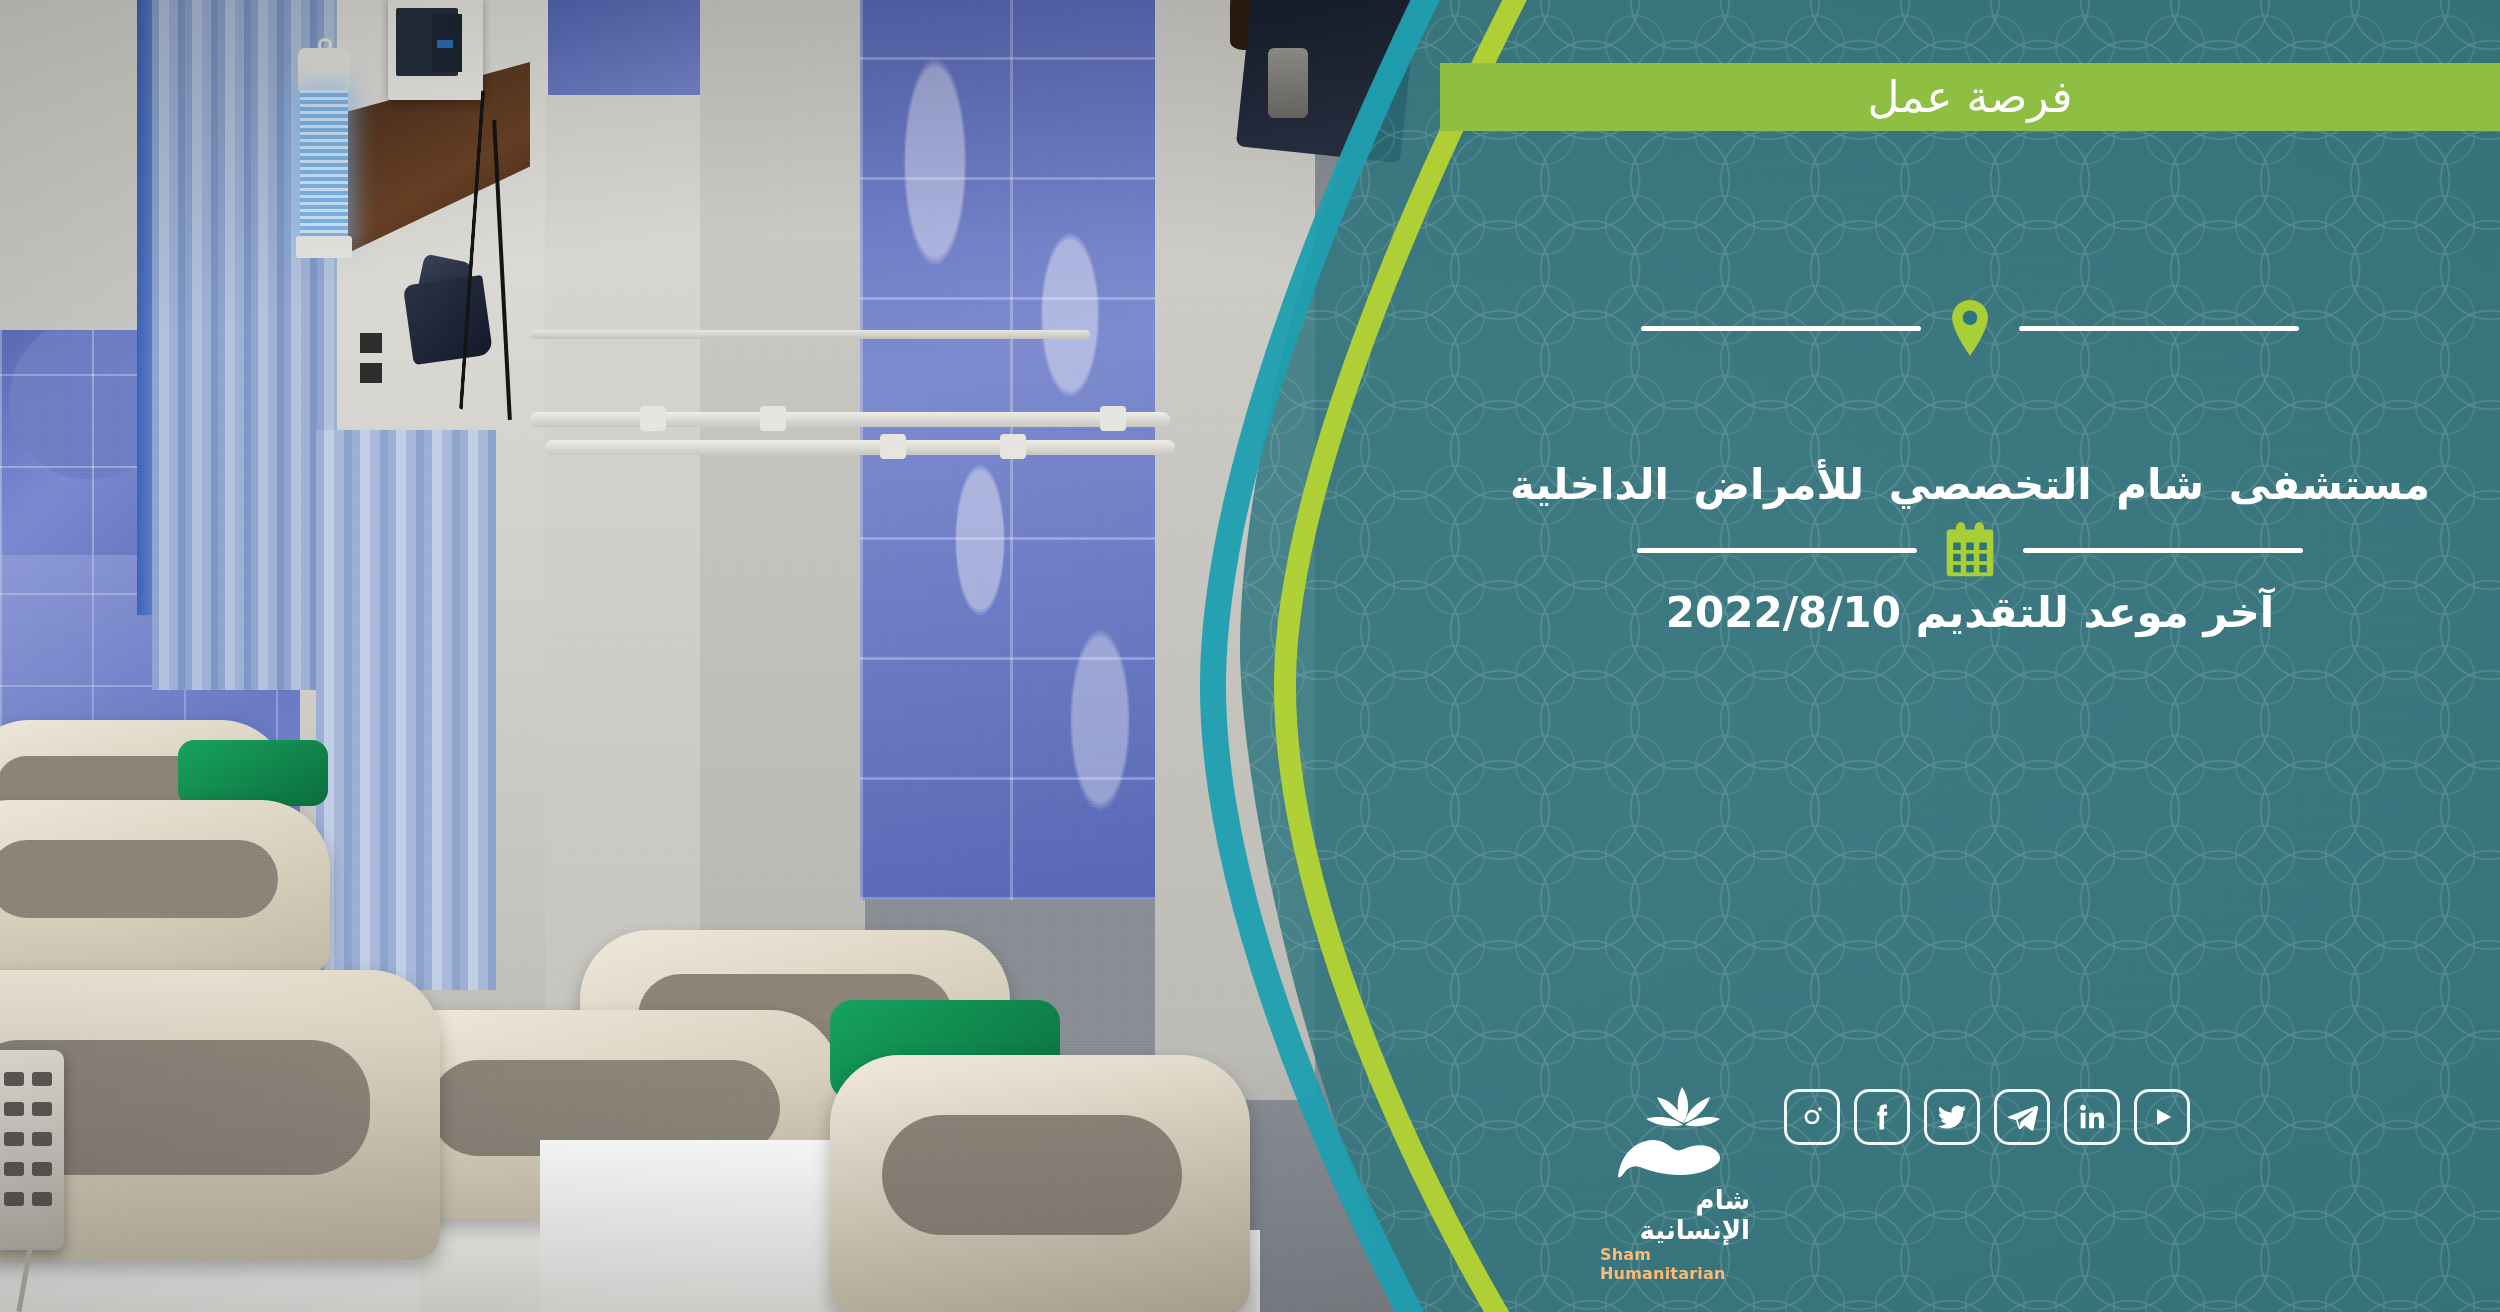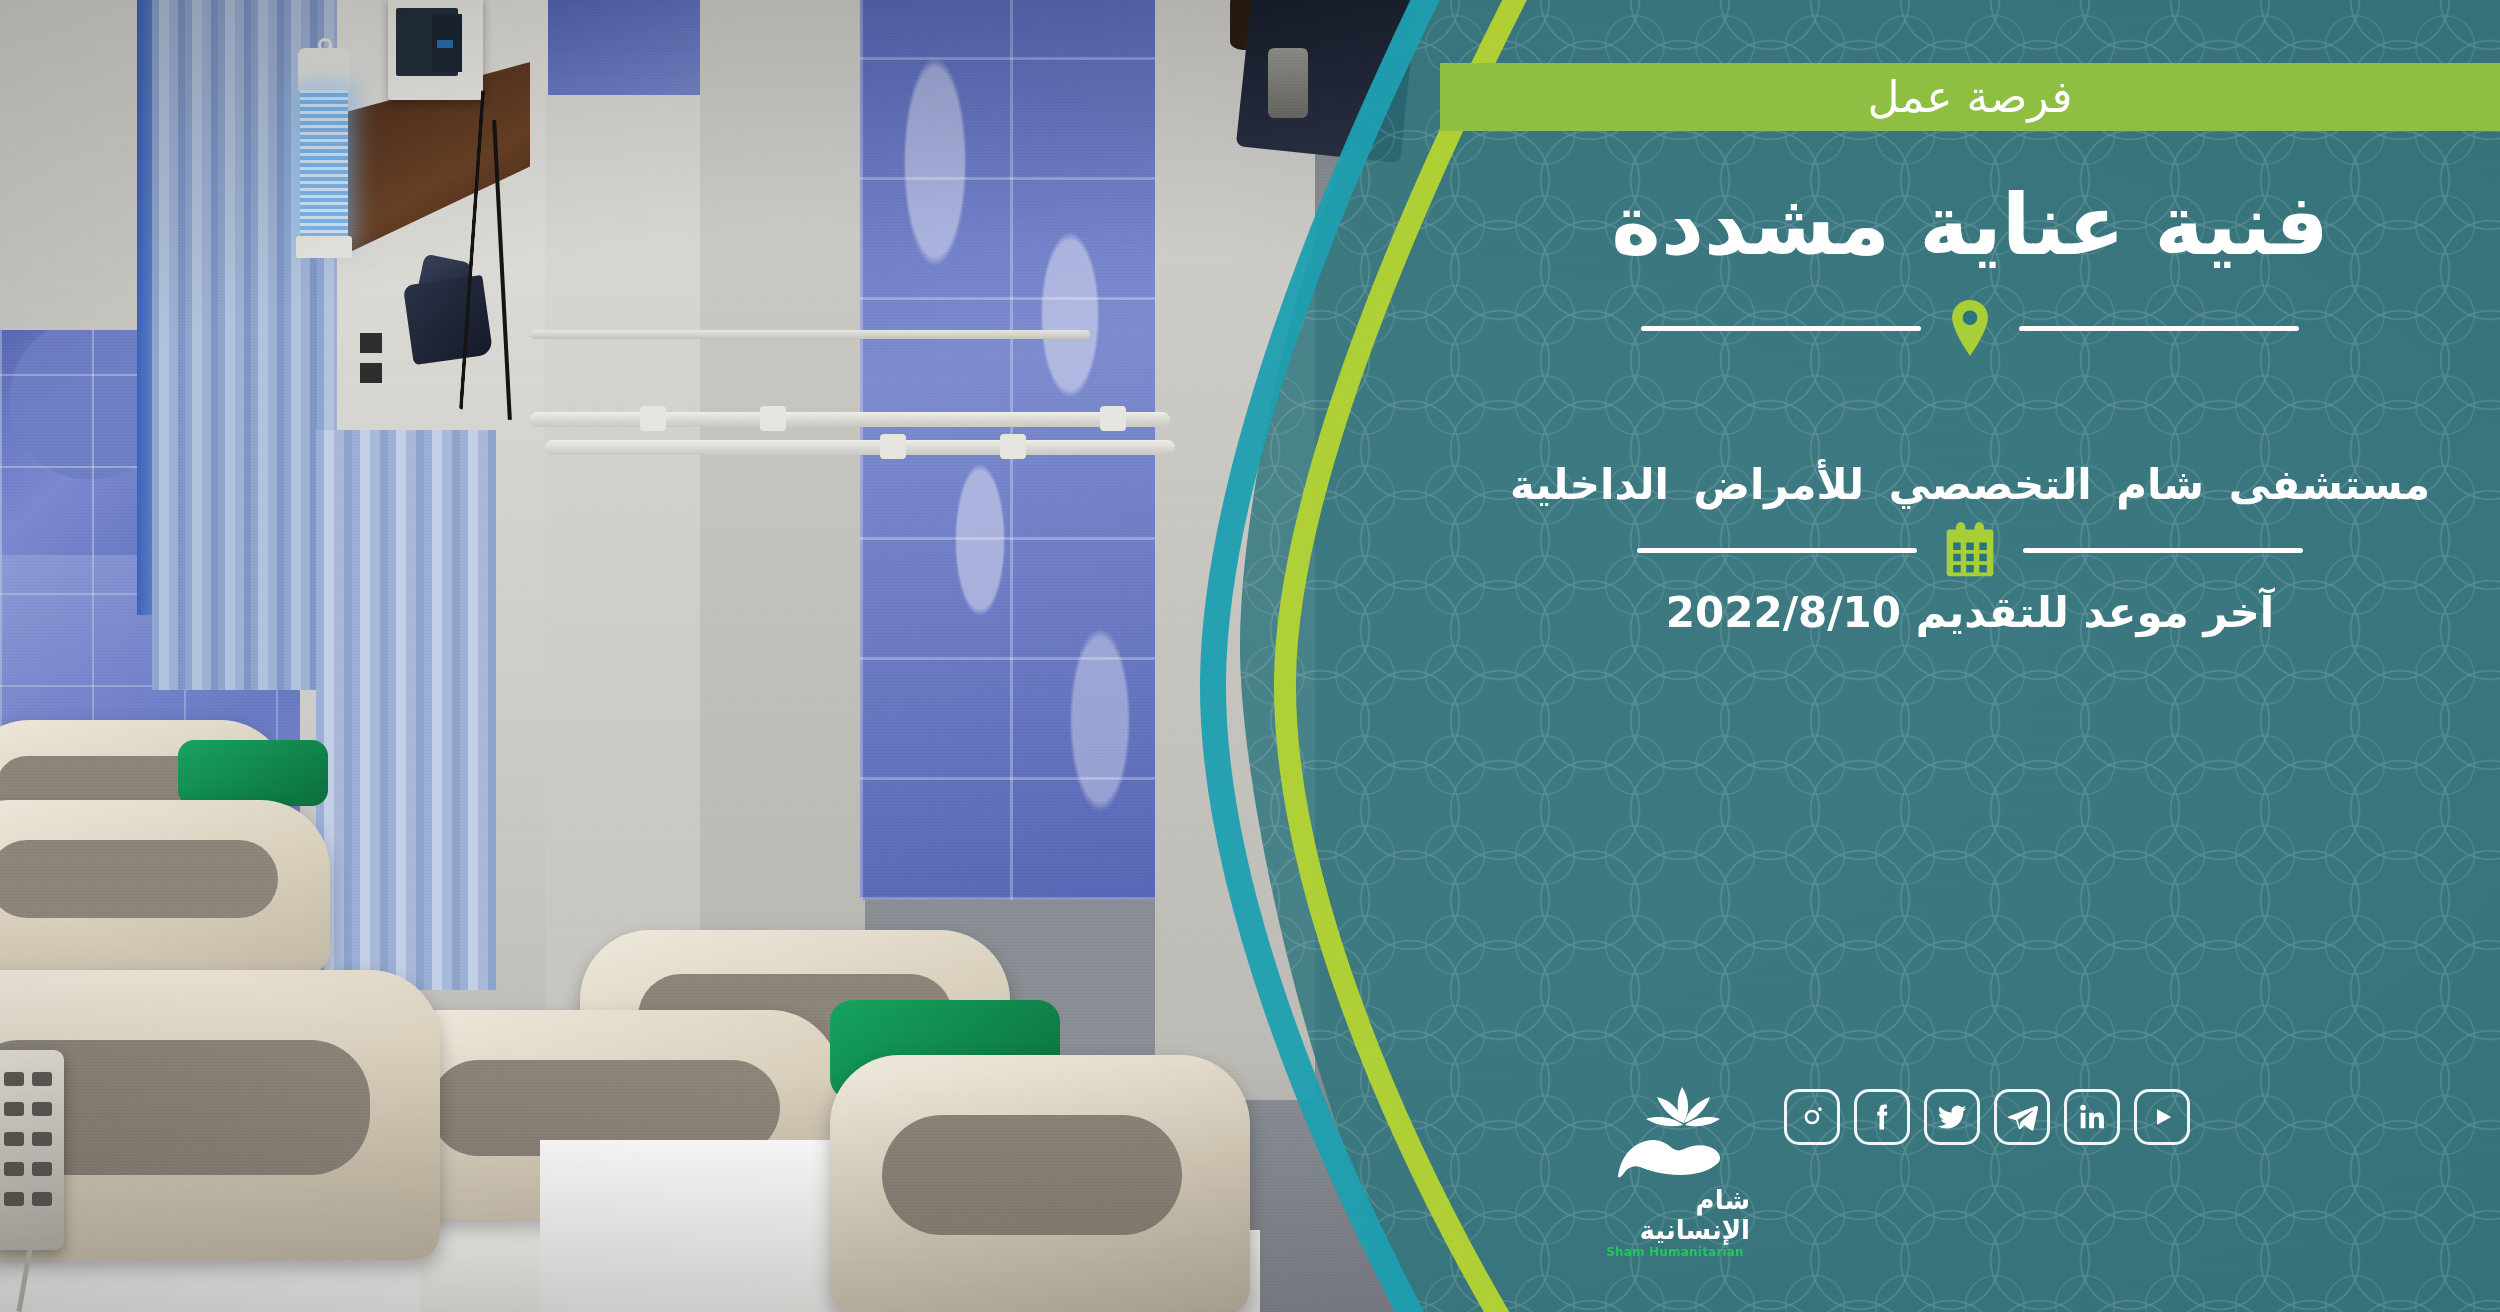--- a/index.html
+++ b/index.html
@@ -229,21 +229,21 @@
 
   .deadline-text{position:absolute;left:0;top:588px;width:1060px;
     color:#fff;font-size:42px;font-weight:700;}
 
   
   .footer{position:absolute;left:1600px;top:1075px;width:900px;height:220px;
     direction:ltr;display:flex;align-items:flex-start;gap:34px;}
   .logo{width:150px;display:flex;flex-direction:column;align-items:center;padding-top:6px;}
   .logo svg{width:130px;height:108px;display:block;}
   .logo-ar{color:#fff;font-size:26px;font-weight:700;margin-top:-4px;direction:rtl;}
-  .logo-en{color:#22c55e;font-size:12px;font-weight:700;letter-spacing:.2px;}
+  .logo-en{color:#fdba74;font-size:16px;font-weight:700;letter-spacing:.2px;}
 
   .foot-right{display:flex;flex-direction:column;gap:16px;padding-top:14px;}
   .socials{display:flex;gap:14px;}
   .soc{width:56px;height:56px;border:3px solid rgba(255,255,255,.92);border-radius:15px;
     display:flex;align-items:center;justify-content:center;}
   .soc svg{width:34px;height:34px;fill:#fff;}
   .handles{color:#fff;font-size:44px;font-weight:400;letter-spacing:.5px;}
 
   
   .apply-btn{position:absolute;left:58px;top:1073px;width:420px;height:128px;
@@ -373,21 +373,20 @@
       <path d="M 300 -20 C 150 270 52 530 50 700 C 48 890 150 1150 290 1380" fill="none" stroke="#b5d432" stroke-width="22" opacity="0.95"></path>
     </svg>
   </div>
 
   <div class="content">
 
     <div class="ribbon">
       <div class="ribbon-text">فرصة عمل</div>
     </div>
 
-    <div class="job-title">فنية عناية مشددة</div>
 
     <div class="divider-row loc">
       <div class="dline"></div>
       <svg class="pin-icon" viewBox="0 0 24 30">
         <path d="M12 0C6.5 0 2.4 4.2 2.4 9.4 2.4 16.6 12 30 12 30s9.6-13.4 9.6-20.6C21.6 4.2 17.5 0 12 0z" fill="#a8cf38"></path>
         <circle cx="12" cy="9.5" r="3.9" fill="#2b747d"></circle>
       </svg>
       <div class="dline"></div>
     </div>
 

